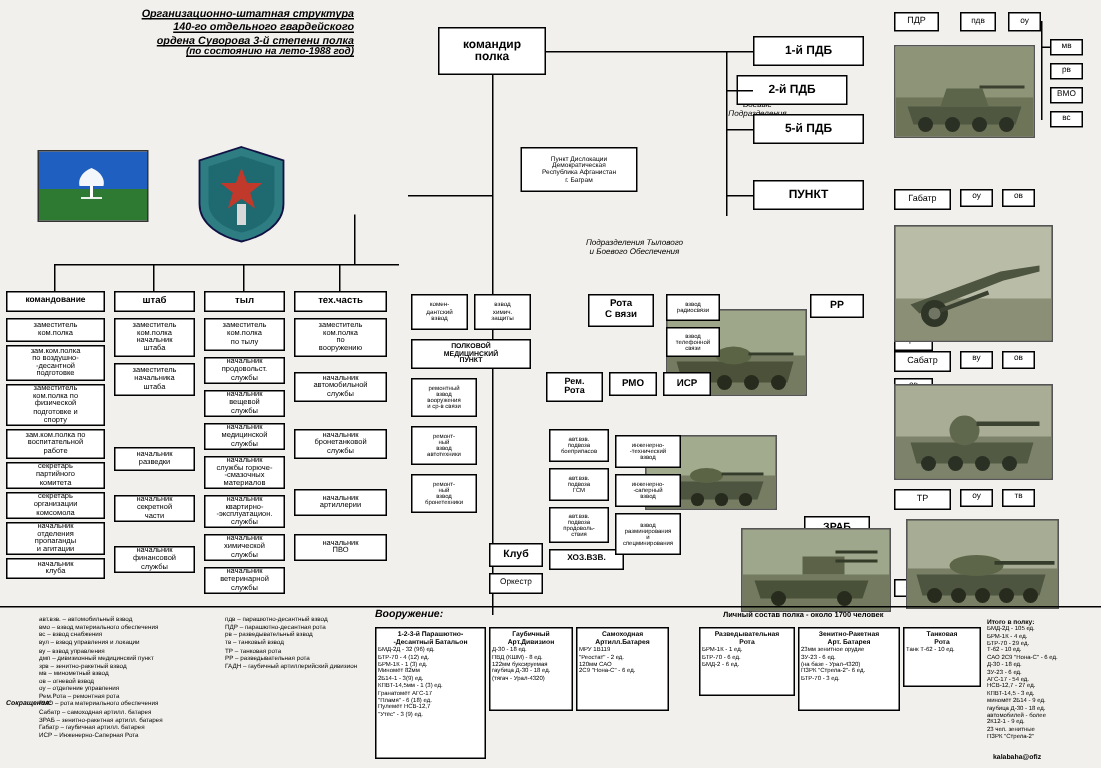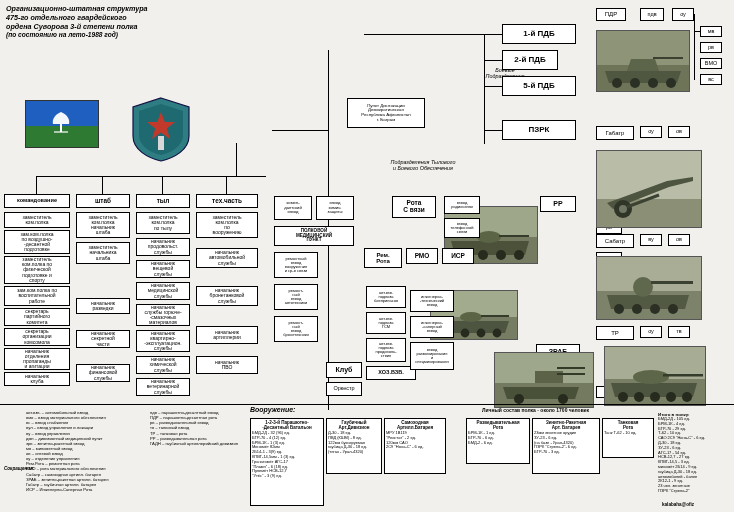--- a/index.html
+++ b/index.html
@@ -17,41 +17,42 @@
   .box{
     background:#fff;border:1px solid #000;
     display:flex;align-items:center;justify-content:center;
     text-align:center;line-height:1.05;
     padding:1px;
     font-size:5px;
   }
   .box.b{font-weight:bold;}
   .title{
     font-weight:bold;font-style:italic;font-size:7.2px;line-height:1.25;
-    text-align:left;
+    text-align:right;
+    text-decoration:underline;
   }
   .title .sub{font-weight:bold;font-style:italic;font-size:6.6px;}
   .lbl{font-style:italic;font-size:5.4px;text-align:center;line-height:1.1;}
   .line{position:absolute;background:#000;}
   .photo{position:absolute;border:1px solid #555;background:#7b7f6d;}
   .ph-grad{width:100%;height:100%;}
   .tiny2{font-size:4px;line-height:1.2;}
   .col-list{font-size:4.2px;line-height:1.22;text-align:left;}
   .flagbox{position:absolute;border:1px solid #333;}
   .bold{font-weight:bold;}
   .ital{font-style:italic;}
 </style>
 </head>
 <body>
 
 <div class="root">
 
   <div class="abs title" style="left:6px;top:4px;width:230px;">
     <div>Организационно-штатная структура</div>
-    <div>475-го отдельного гвардейского</div>
+    <div>140-го отдельного гвардейского</div>
     <div>ордена Суворова 3-й степени полка</div>
     <div class="sub">(по состоянию на лето-1988 год)</div>
   </div>
 
   <div class="flagbox" style="left:25px;top:100px;width:72px;height:46px;background:linear-gradient(to bottom,#1f5fbf 0 55%, #2f7a33 55% 100%);">
     <div class="abs" style="left:24px;top:9px;width:22px;height:26px;">
       <svg width="22" height="26" viewBox="0 0 22 26">
           <path d="M11 2 C4 5 2 10 3 14 L19 14 C20 10 18 5 11 2 Z" fill="#fff" opacity=".95"></path>
           <rect x="10" y="14" width="2" height="8" fill="#fff"></rect>
           <path d="M4 22 L18 22" stroke="#fff" stroke-width="1.2" fill="none"></path>
@@ -61,42 +62,44 @@
 
   <div class="abs" style="left:130px;top:96px;width:62px;height:66px;">
     <svg width="62" height="66" viewBox="0 0 62 66">
       <path d="M31 2 L59 11 L59 40 C59 54 44 62 31 65 C18 62 3 54 3 40 L3 11 Z" fill="#2e7d82" stroke="#114" stroke-width="1.2"></path>
       <path d="M31 8 L53 15 L53 39 C53 50 41 57 31 59 C21 57 9 50 9 39 L9 15 Z" fill="#1f6a70" stroke="#0a3" stroke-width="0"></path>
       <path d="M31 16 L34.8 26 L45 26 L36.8 32.5 L40 43 L31 36.5 L22 43 L25.2 32.5 L17 26 L27.2 26 Z" fill="#c0392b"></path>
       <rect x="28" y="40" width="6" height="14" fill="#d8d8d8"></rect>
     </svg>
   </div>
 
+  <div class="abs box b" style="left:292px;top:18px;width:72px;height:32px;font-size:8px;white-space:pre-line;">командир
+полка</div>
 
 
   <div class="abs box" style="left:347px;top:98px;width:78px;height:30px;font-size:4.4px;white-space:pre-line;">Пункт Дислокации
 Демократическая
 Республика Афганистан
 г. Баграм</div>
 
   <div class="abs lbl" style="left:466px;top:68px;width:78px;white-space:pre-line;">Боевые
 Подразделения</div>
 
   <div class="abs lbl" style="left:348px;top:160px;width:150px;white-space:pre-line;">Подразделения Тылового
 и Боевого Обеспечения</div>
 
   <div class="line" style="left:328px;top:50px;width:1px;height:360px;"></div>
   <div class="line" style="left:272px;top:130px;width:56px;height:1px;"></div>
   <div class="line" style="left:364px;top:34px;width:120px;height:1px;"></div>
   <div class="line" style="left:484px;top:34px;width:1px;height:110px;"></div>
 
   <div class="abs box b" style="left:502px;top:24px;width:74px;height:20px;font-size:8px;">1-й ПДБ</div>
-  <div class="abs box b" style="left:502px;top:50px;width:56px;height:20px;font-size:8px;">2-й  ПДБ</div>
+  <div class="abs box b" style="left:491px;top:50px;width:74px;height:20px;font-size:8px;">2-й  ПДБ</div>
   <div class="abs box b" style="left:502px;top:76px;width:74px;height:20px;font-size:8px;">5-й  ПДБ</div>
-  <div class="abs box b" style="left:502px;top:120px;width:74px;height:20px;font-size:8px;">ПЗРК</div>
+  <div class="abs box b" style="left:502px;top:120px;width:74px;height:20px;font-size:8px;">ПУНКТ</div>
   <div class="line" style="left:484px;top:34px;width:18px;height:1px;"></div>
   <div class="line" style="left:484px;top:60px;width:18px;height:1px;"></div>
   <div class="line" style="left:484px;top:86px;width:18px;height:1px;"></div>
   <div class="line" style="left:484px;top:130px;width:18px;height:1px;"></div>
 
   <div class="abs box" style="left:596px;top:8px;width:30px;height:13px;font-size:6px;">ПДР</div>
   <div class="abs box" style="left:640px;top:8px;width:24px;height:13px;font-size:5.5px;">пдв</div>
   <div class="abs box" style="left:672px;top:8px;width:22px;height:13px;font-size:5.5px;">оу</div>
   <div class="abs box" style="left:700px;top:26px;width:22px;height:11px;font-size:5.5px;">мв</div>
   <div class="abs box" style="left:700px;top:42px;width:22px;height:11px;font-size:5.5px;">рв</div>

